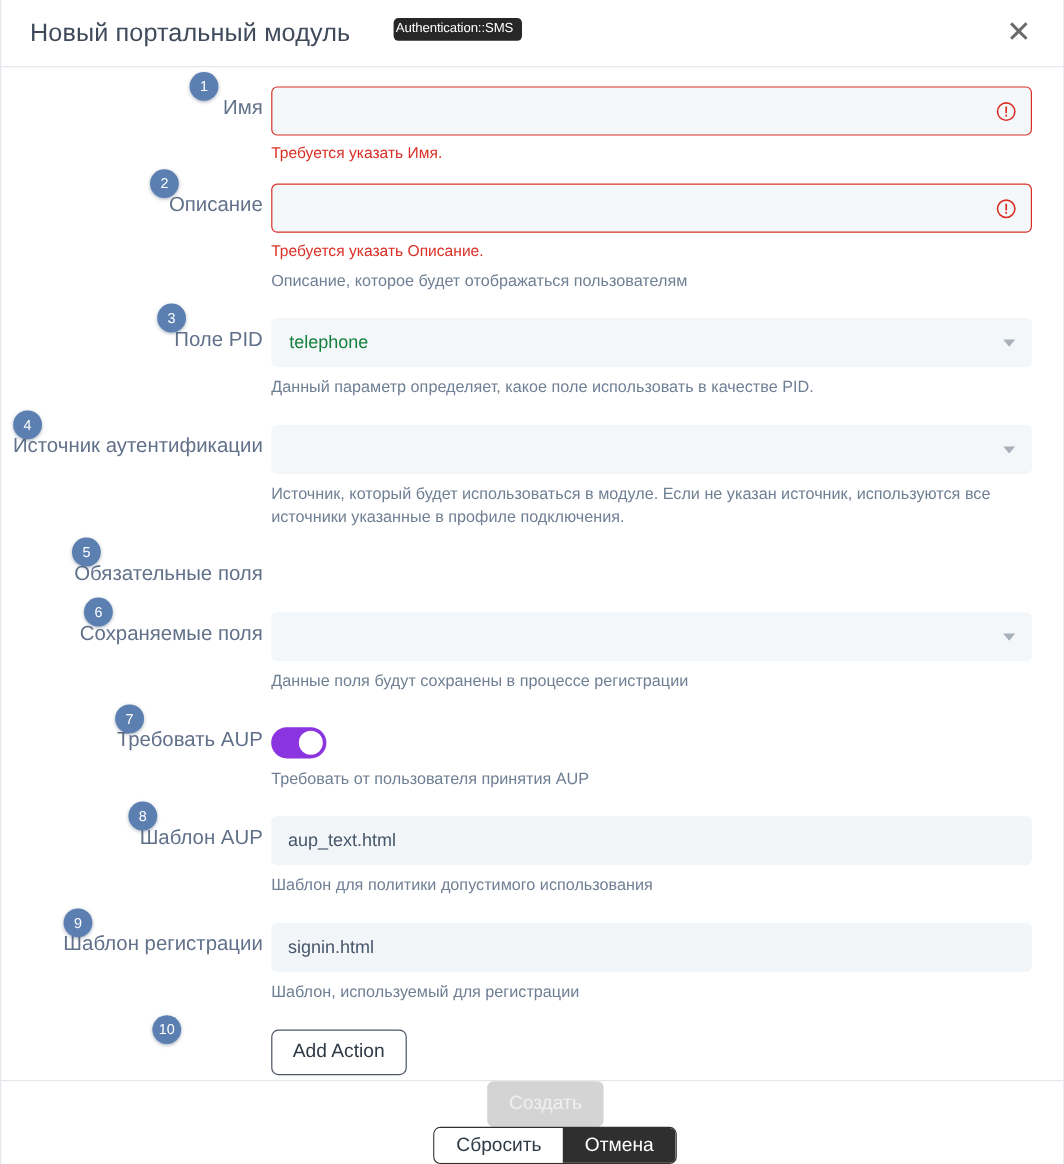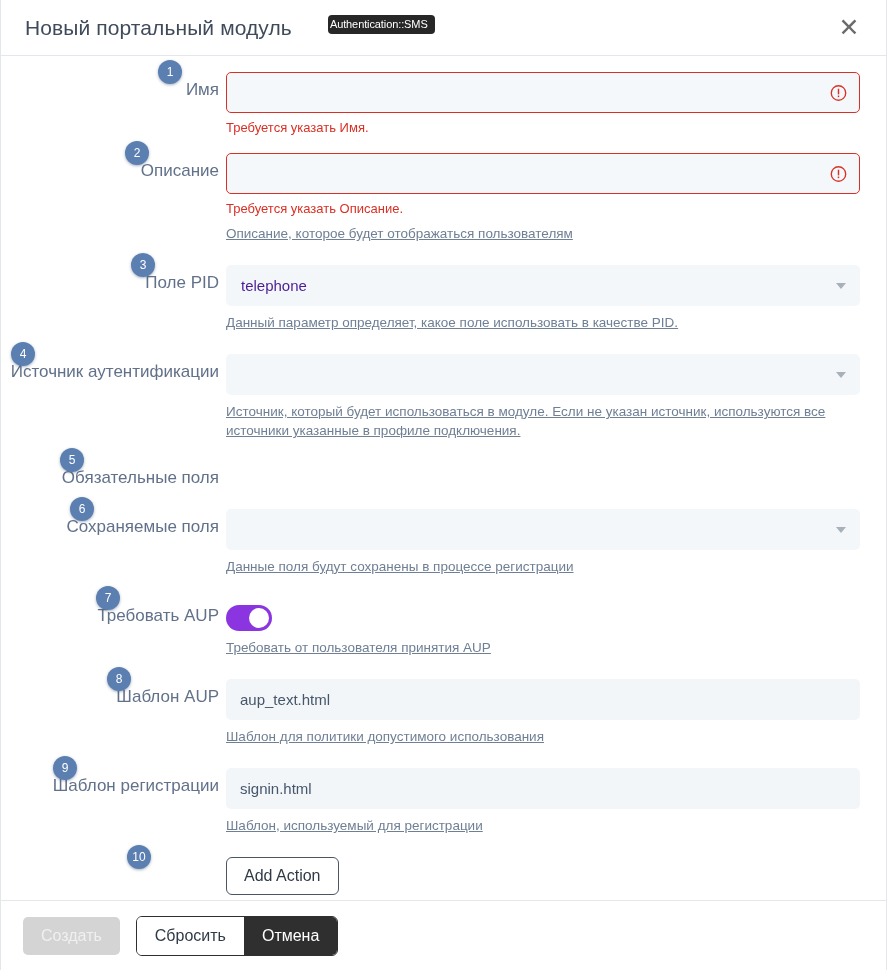--- a/index.html
+++ b/index.html
@@ -156,33 +156,32 @@
     color: #d93025;
     font-size: 13px;
     margin-top: 7px;
     line-height: 16px;
   }
   .help-msg {
     color: #6f7f94;
     font-size: 13.5px;
     margin-top: 7px;
     line-height: 19px;
-    text-decoration: underline;
   }
 
   .select-wrap { position: relative; }
   .select-box {
     width: 100%;
     height: 41px;
     box-sizing: border-box;
     background: #f4f7fa;
     border: 1px solid transparent;
     border-radius: 5px;
     font-size: 15px;
-    color: #4c1d95;
+    color: #15803d;
     padding: 0 34px 0 14px;
     display: flex;
     align-items: center;
     cursor: pointer;
   }
   .caret {
     position: absolute;
     right: 14px;
     top: 50%;
     transform: translateY(-50%);
@@ -242,20 +241,21 @@
 
   
   .dlg-footer {
     height: 70px;
     min-height: 70px;
     border-top: 1px solid #e4e8ed;
     display: flex;
     align-items: center;
     padding-left: 22px;
     box-sizing: border-box;
+    flex-direction: column;
   }
   .btn {
     font-family: "Liberation Sans", sans-serif;
     font-size: 16px;
     border: none;
     cursor: pointer;
     height: 38px;
     padding: 0 18px;
     line-height: 38px;
   }

